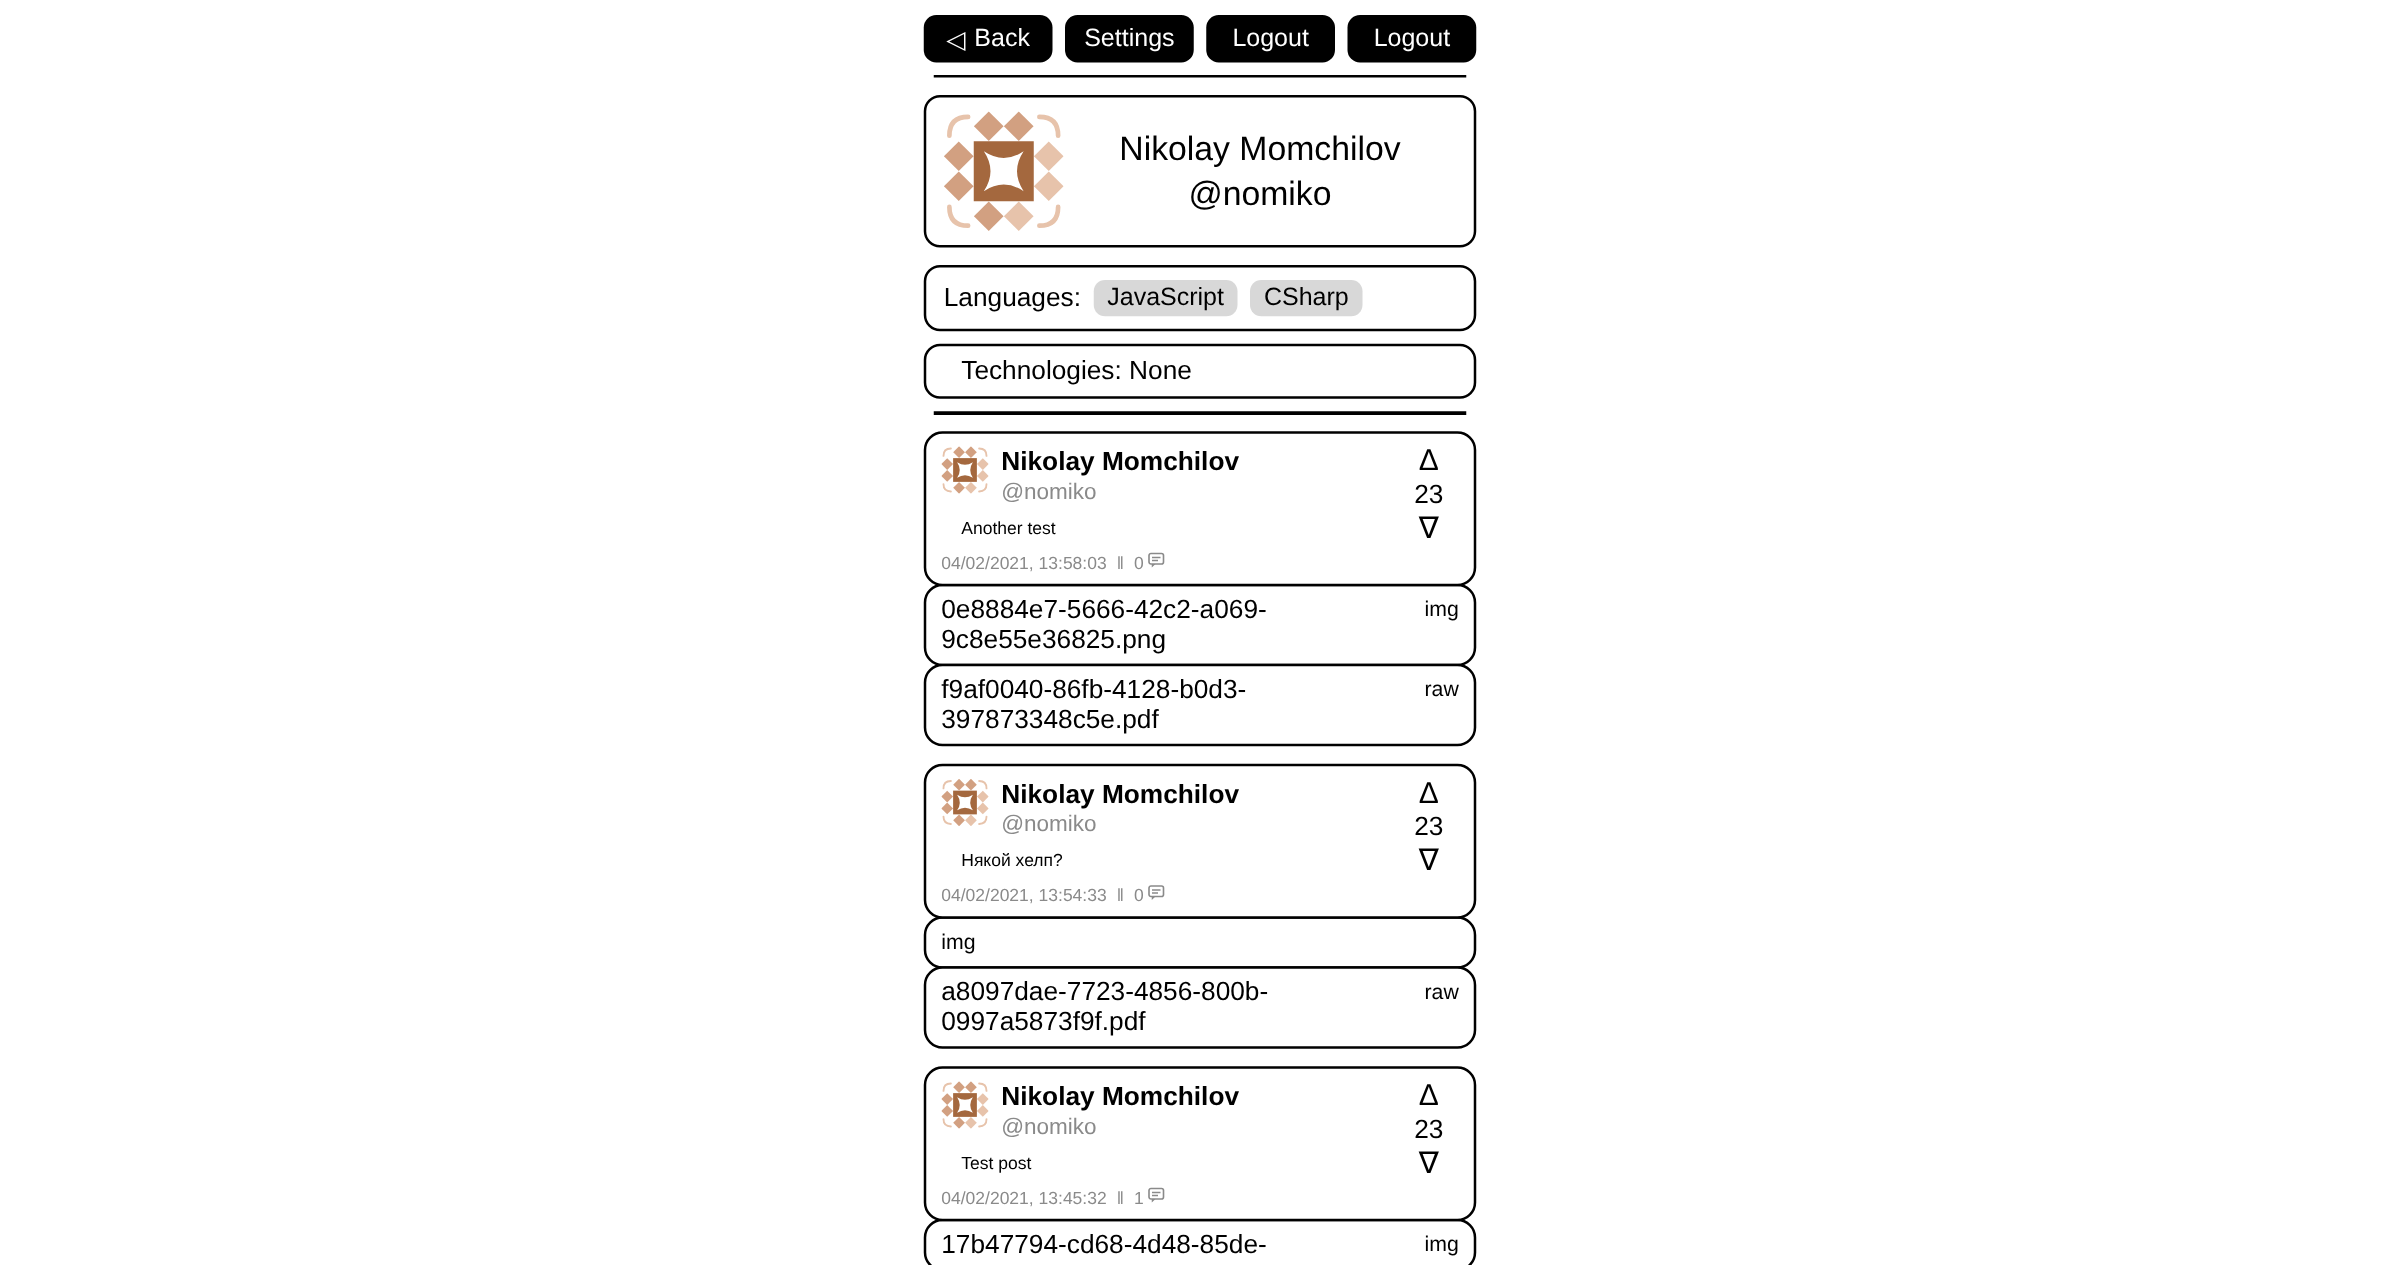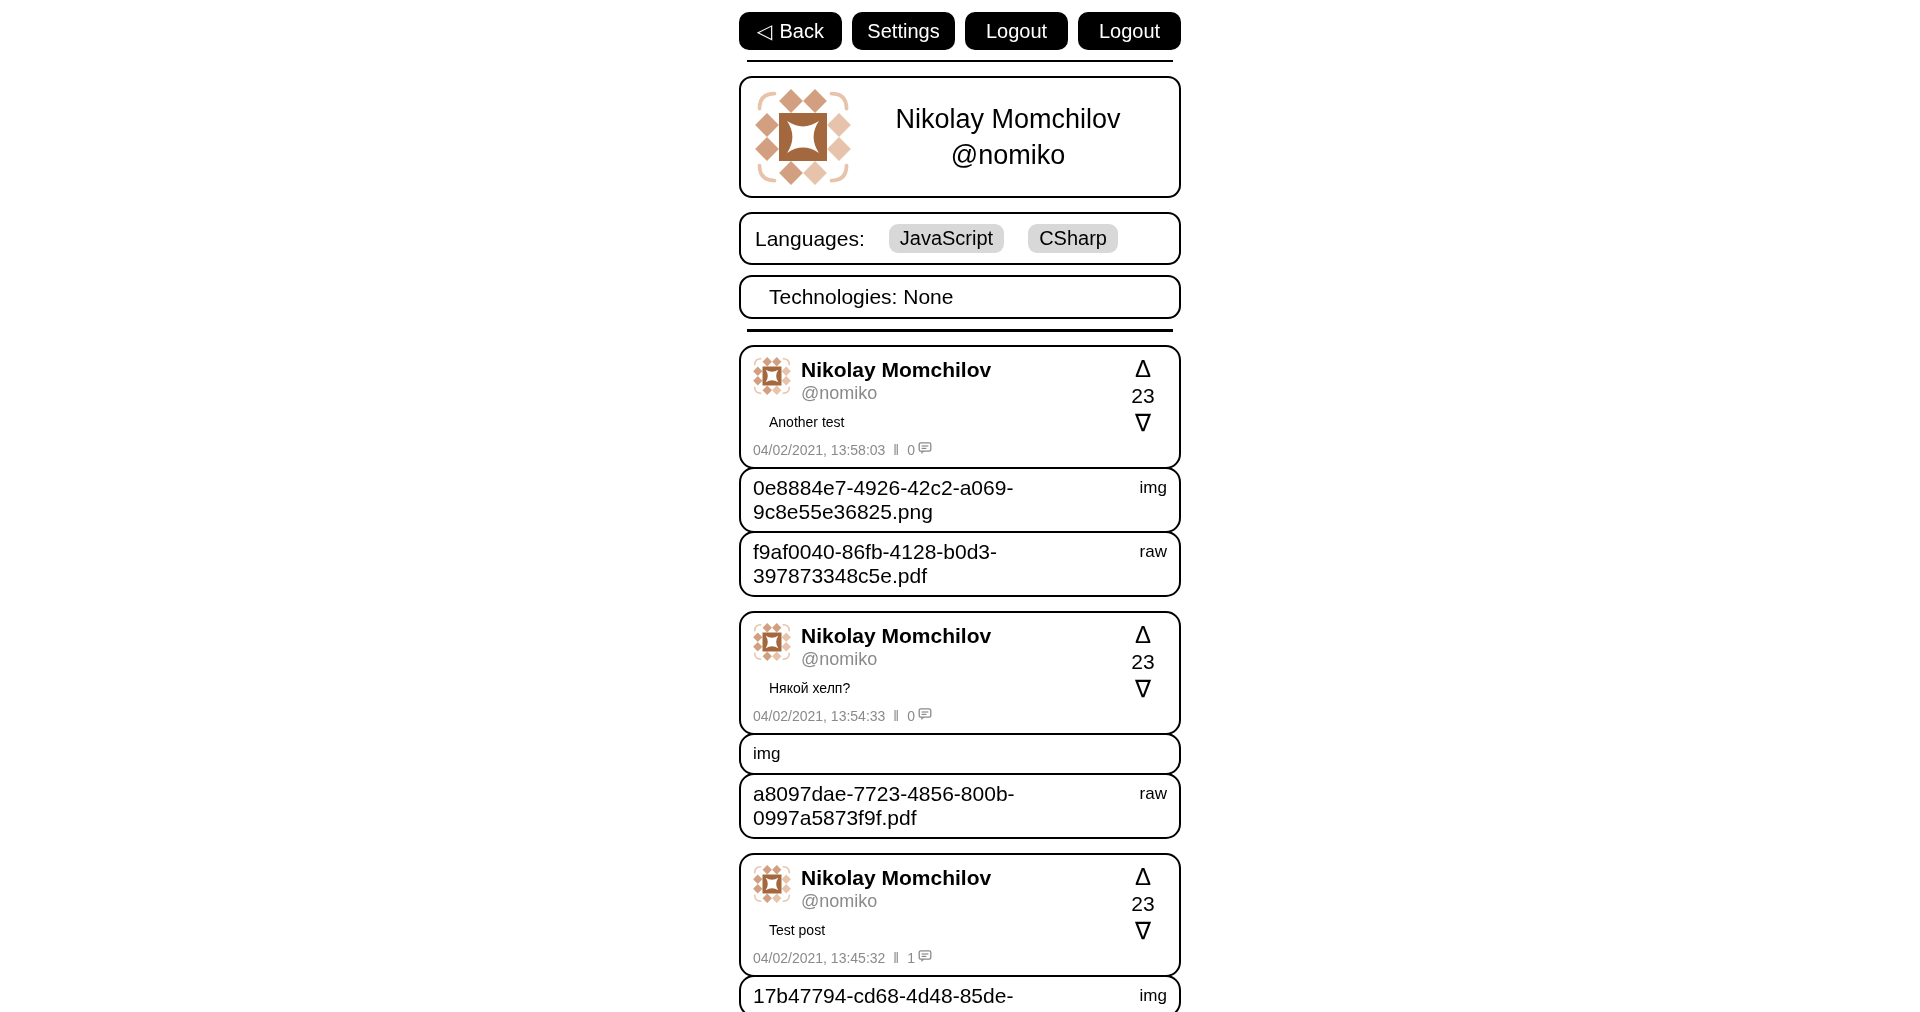--- a/index.html
+++ b/index.html
@@ -26,21 +26,21 @@
   }
 
   
   .profile-card { margin-top: 14px; display: flex; align-items: center; padding: 11px 14px; height: 122px; }
   .avatar-slot { display: inline-block; line-height: 0; }
   .avatar-big svg { width: 96px; height: 96px; }
   .avatar-small svg { width: 38px; height: 38px; }
   .profile-names { flex: 1; text-align: center; font-size: 27px; line-height: 36px; }
 
   
-  .languages-card { margin-top: 14px; padding: 10px 14px; font-size: 21px; display: flex; align-items: center; flex-wrap: wrap; gap: 24px; }
+  .languages-card { margin-top: 14px; padding: 10px 14px; font-size: 21px; display: flex; align-items: center; flex-wrap: wrap; gap: 10px; }
   .pill { background: var(--pill-bg, #d8d8d8); border-radius: 9px; padding: 3px 11px; font-size: 20px; }
   .technologies-card { margin-top: 10px; padding: 8px 28px; font-size: 21px; }
 
   
   .posts-list { margin-top: 13px; }
   .post-group { margin-bottom: 14px; }
   .post-card { border-radius: 15px; position: relative; padding: 10px 0 9px 0; z-index: 2; }
   .post-header { display: flex; padding: 0 12px; }
   .post-names { margin-left: 10px; }
   .post-author { font-size: 21px; font-weight: bold; line-height: 25px; }
@@ -168,21 +168,21 @@
         </span>
       </div>
       <div class="votes">
         <button class="vote-btn">Δ</button>
         <span class="vote-count">23</span>
         <button class="vote-btn">∇</button>
       </div>
     </div>
     <div>
   <div class="attachment-row card">
-    <span class="attachment-name">0e8884e7-4926-42c2-a069-9c8e55e36825.png</span>
+    <span class="attachment-name">0e8884e7-5666-42c2-a069-9c8e55e36825.png</span>
     <span class="attachment-type">img</span>
   </div>
 
   <div class="attachment-row card">
     <span class="attachment-name">f9af0040-86fb-4128-b0d3-397873348c5e.pdf</span>
     <span class="attachment-type">raw</span>
   </div>
 </div>
   </div>
 

